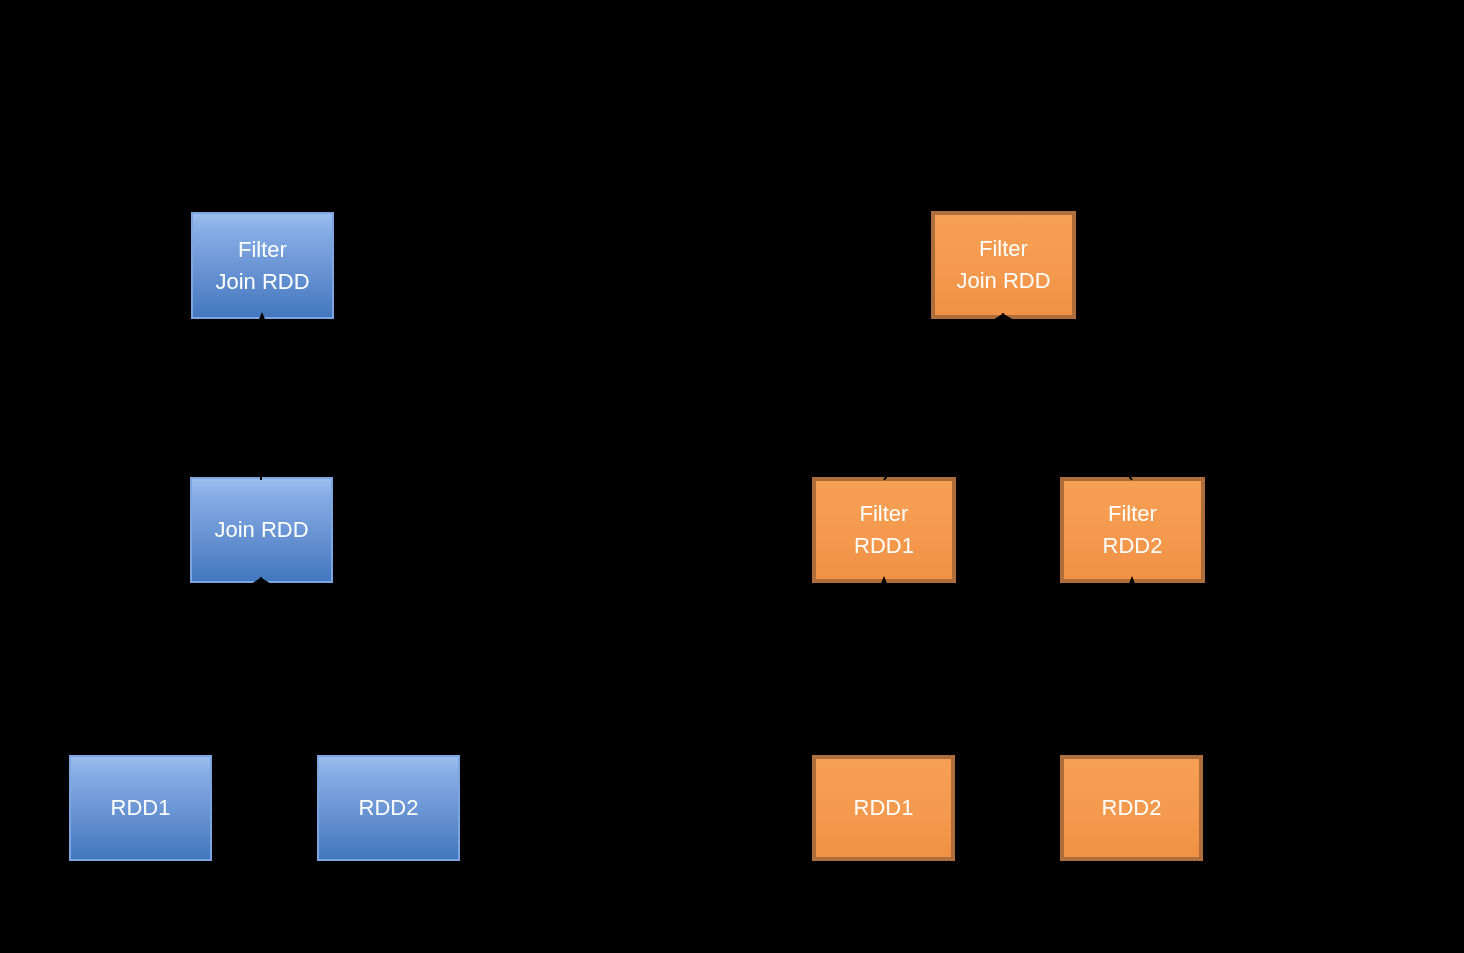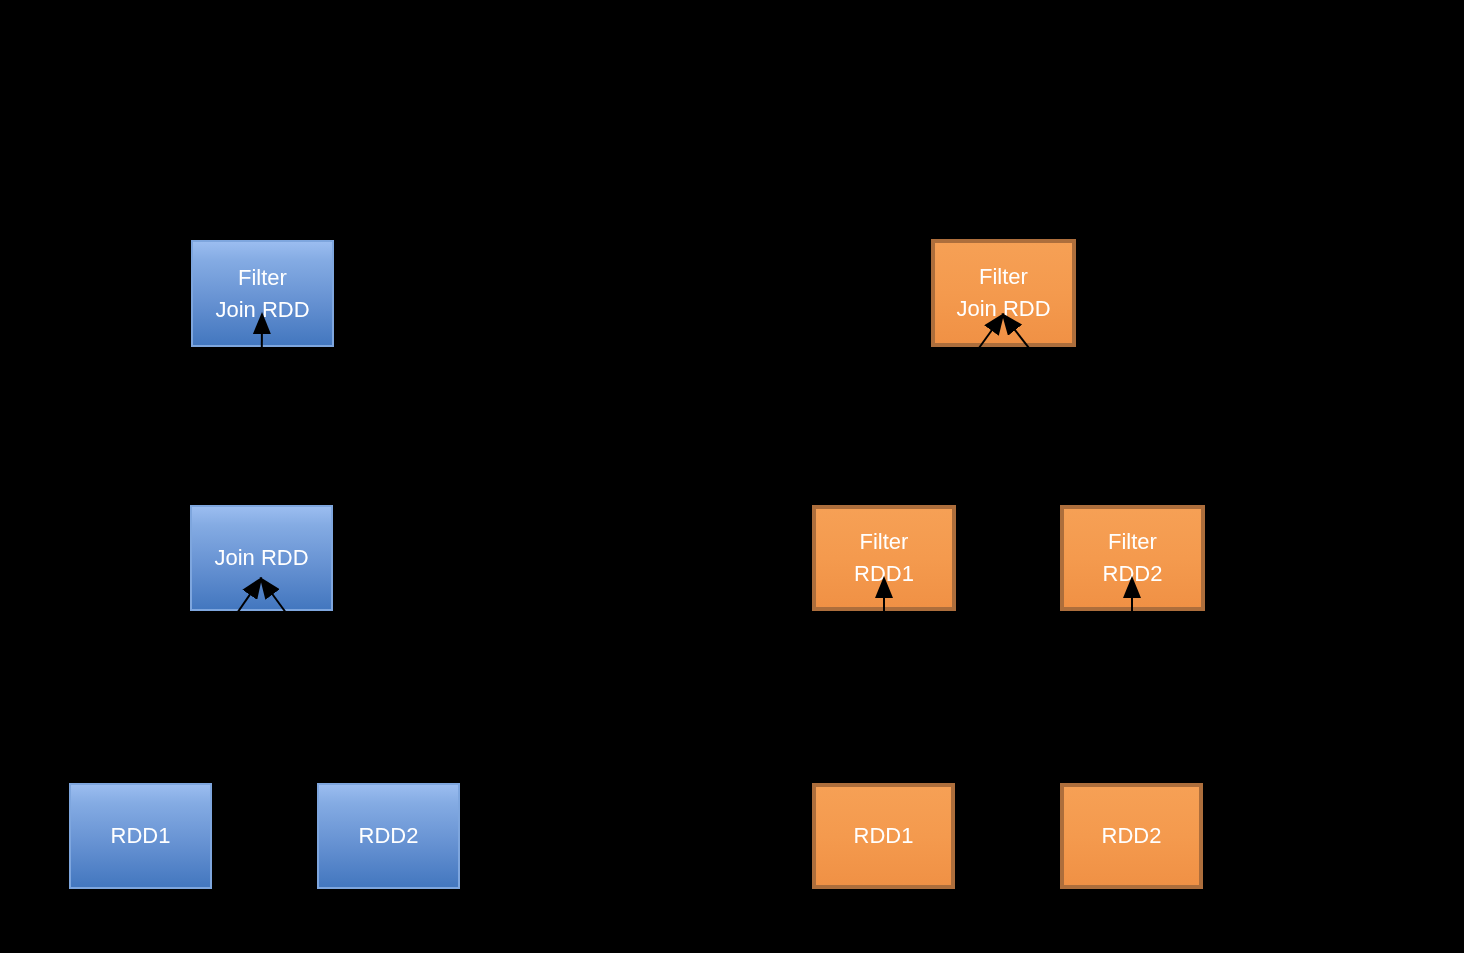--- a/index.html
+++ b/index.html
@@ -20,21 +20,20 @@
     box-sizing: border-box;
     display: flex;
     align-items: center;
     justify-content: center;
     text-align: center;
     color: #ffffff;
     font-size: 22px;
     line-height: 1.45;
     white-space: pre-line;
     z-index: 1;
-    margin-top: 28px;
   }
   .blue {
     background: linear-gradient(180deg, #9bbdf0 0%, #84abe3 18%, #6490d1 60%, #4377bf 100%);
     border: 2px solid #7ea6de;
   }
   .orange {
     background: linear-gradient(180deg, #f6a055 0%, #f49a4e 50%, #f09145 100%);
     border: 4px solid #ad6e3c;
   }
   

